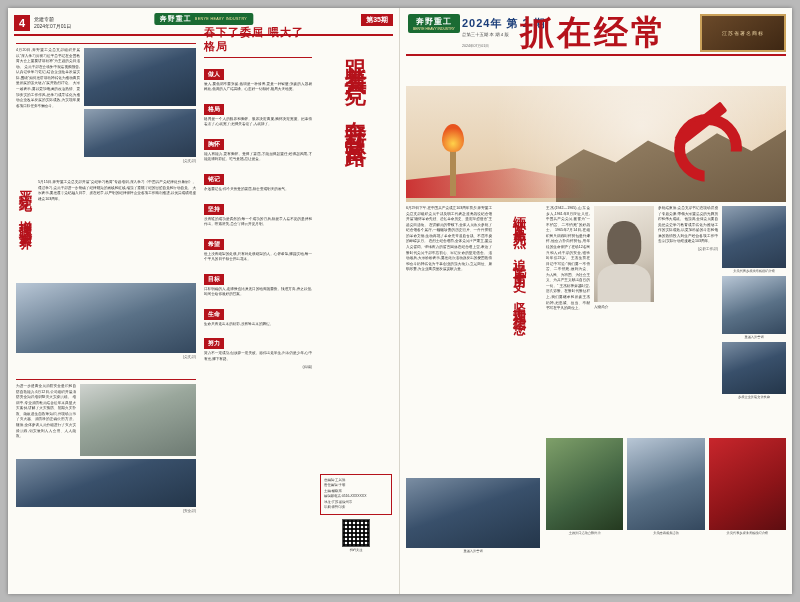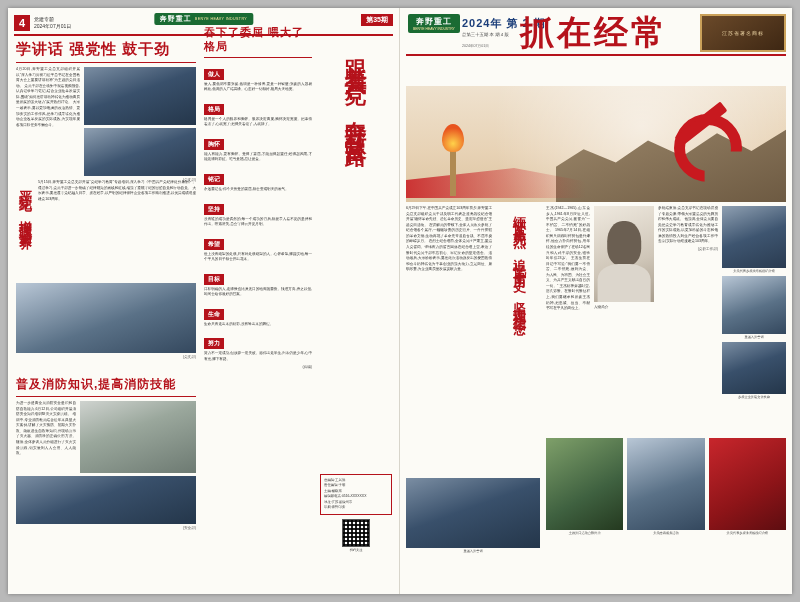--- a/index.html
+++ b/index.html
@@ -88,21 +88,20 @@
         <div>2024年07月01日</div>
       </div>
       <div class="lhdr-logo">
         <span class="lg-cn">奔野重工</span>
         <span class="lg-en">BENYE HEAVY INDUSTRY</span>
       </div>
       <div class="issue">第35期</div>
     </div>
 
     <div class="col" style="left:8px;top:32px;width:180px;">
-      <div class="headline" style="font-size:15px;">学讲话 强党性 鼓干劲</div>
       <div style="border-bottom:1px solid #b5121b;margin:3px 0 4px 0;"></div>
       <div style="display:flex;gap:4px;">
         <div class="txt" style="width:64px;">4月20日,奔野重工党总支部组织开展以"深入学习贯彻习近平总书记在全国教育大会上重要讲话精神"为主题的党日活动。
 
 党员干部在会场集中观看视频报告,认真记录学习笔记,结合企业改革发展实际,围绕"如何把讲话精神转化为推动高质量发展的强大动力"展开热烈讨论。
 
 大家一致表示,要以更加饱满的政治热情、更加务实的工作作风,把学习成果转化为推动企业改革发展的实际成效,为实现年度各项目标任务不懈奋斗。</div>
         <div style="flex:1;">
           <div class="photo ph1" style="height:58px;"></div>
           <div class="photo ph2" style="height:48px;margin-top:3px;"></div>
@@ -120,21 +119,20 @@
 通过学习,党员干部进一步明确了纪律规矩的底线和红线,增强了遵规守纪的思想自觉和行动自觉。
 
 大家表示,要把遵守党纪融入日常、抓在经常,以严明的纪律保障企业各项工作顺利推进,以优异成绩迎接建党103周年。</div>
         </div>
       </div>
       <div class="photo ph3" style="height:70px;margin-top:3px;"></div>
       <div class="sign">(党支部)</div>
     </div>
 
     <div class="col" style="left:8px;top:368px;width:180px;">
-      <div class="headline" style="font-size:12px;">普及消防知识,提高消防技能</div>
       <div style="border-bottom:1px solid #b5121b;margin:3px 0 4px 0;"></div>
       <div style="display:flex;gap:4px;">
         <div class="txt" style="width:60px;">为进一步提高全员消防安全意识和自防自救能力,6月12日,公司组织开展消防安全知识培训暨灭火实操演练。
 
 培训中,专业消防教员结合近年来典型火灾案例,讲解了火灾预防、初期火灾扑救、疏散逃生自救等知识,并现场演示了灭火器、消防栓的正确使用方法。
 
 随后,全体参训人员分组进行了灭火实操演练,切实做到人人会用、人人能救。</div>
         <div class="photo ph-fire" style="flex:1;height:72px;"></div>
       </div>
       <div class="photo ph1" style="height:48px;margin-top:3px;"></div>

